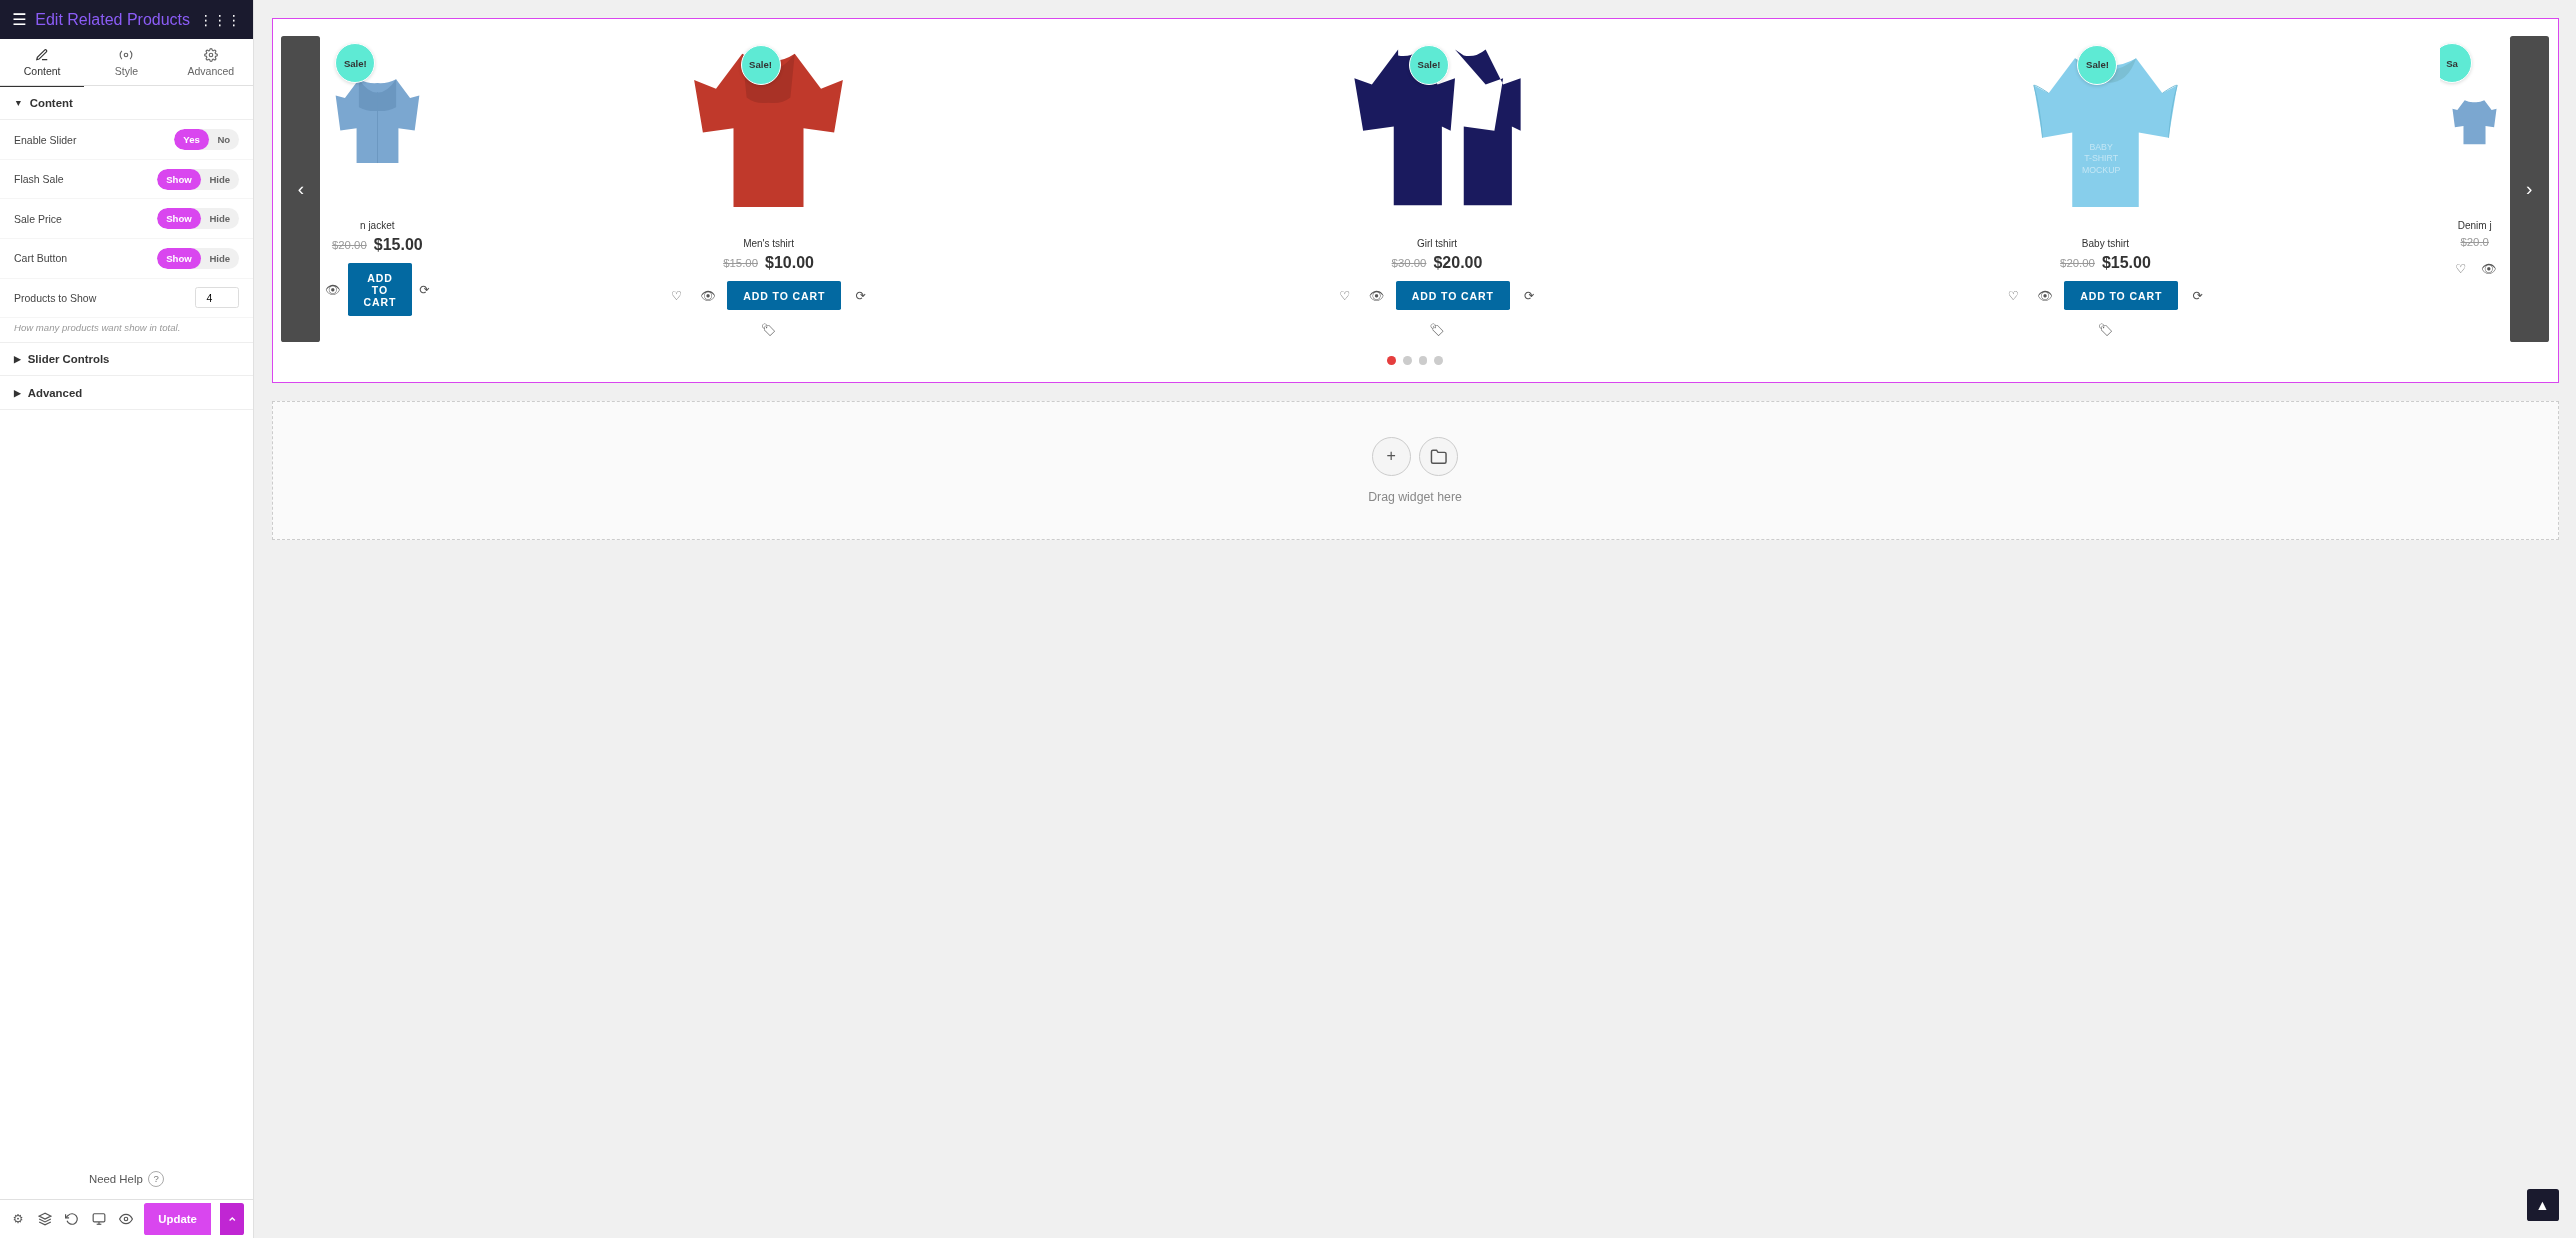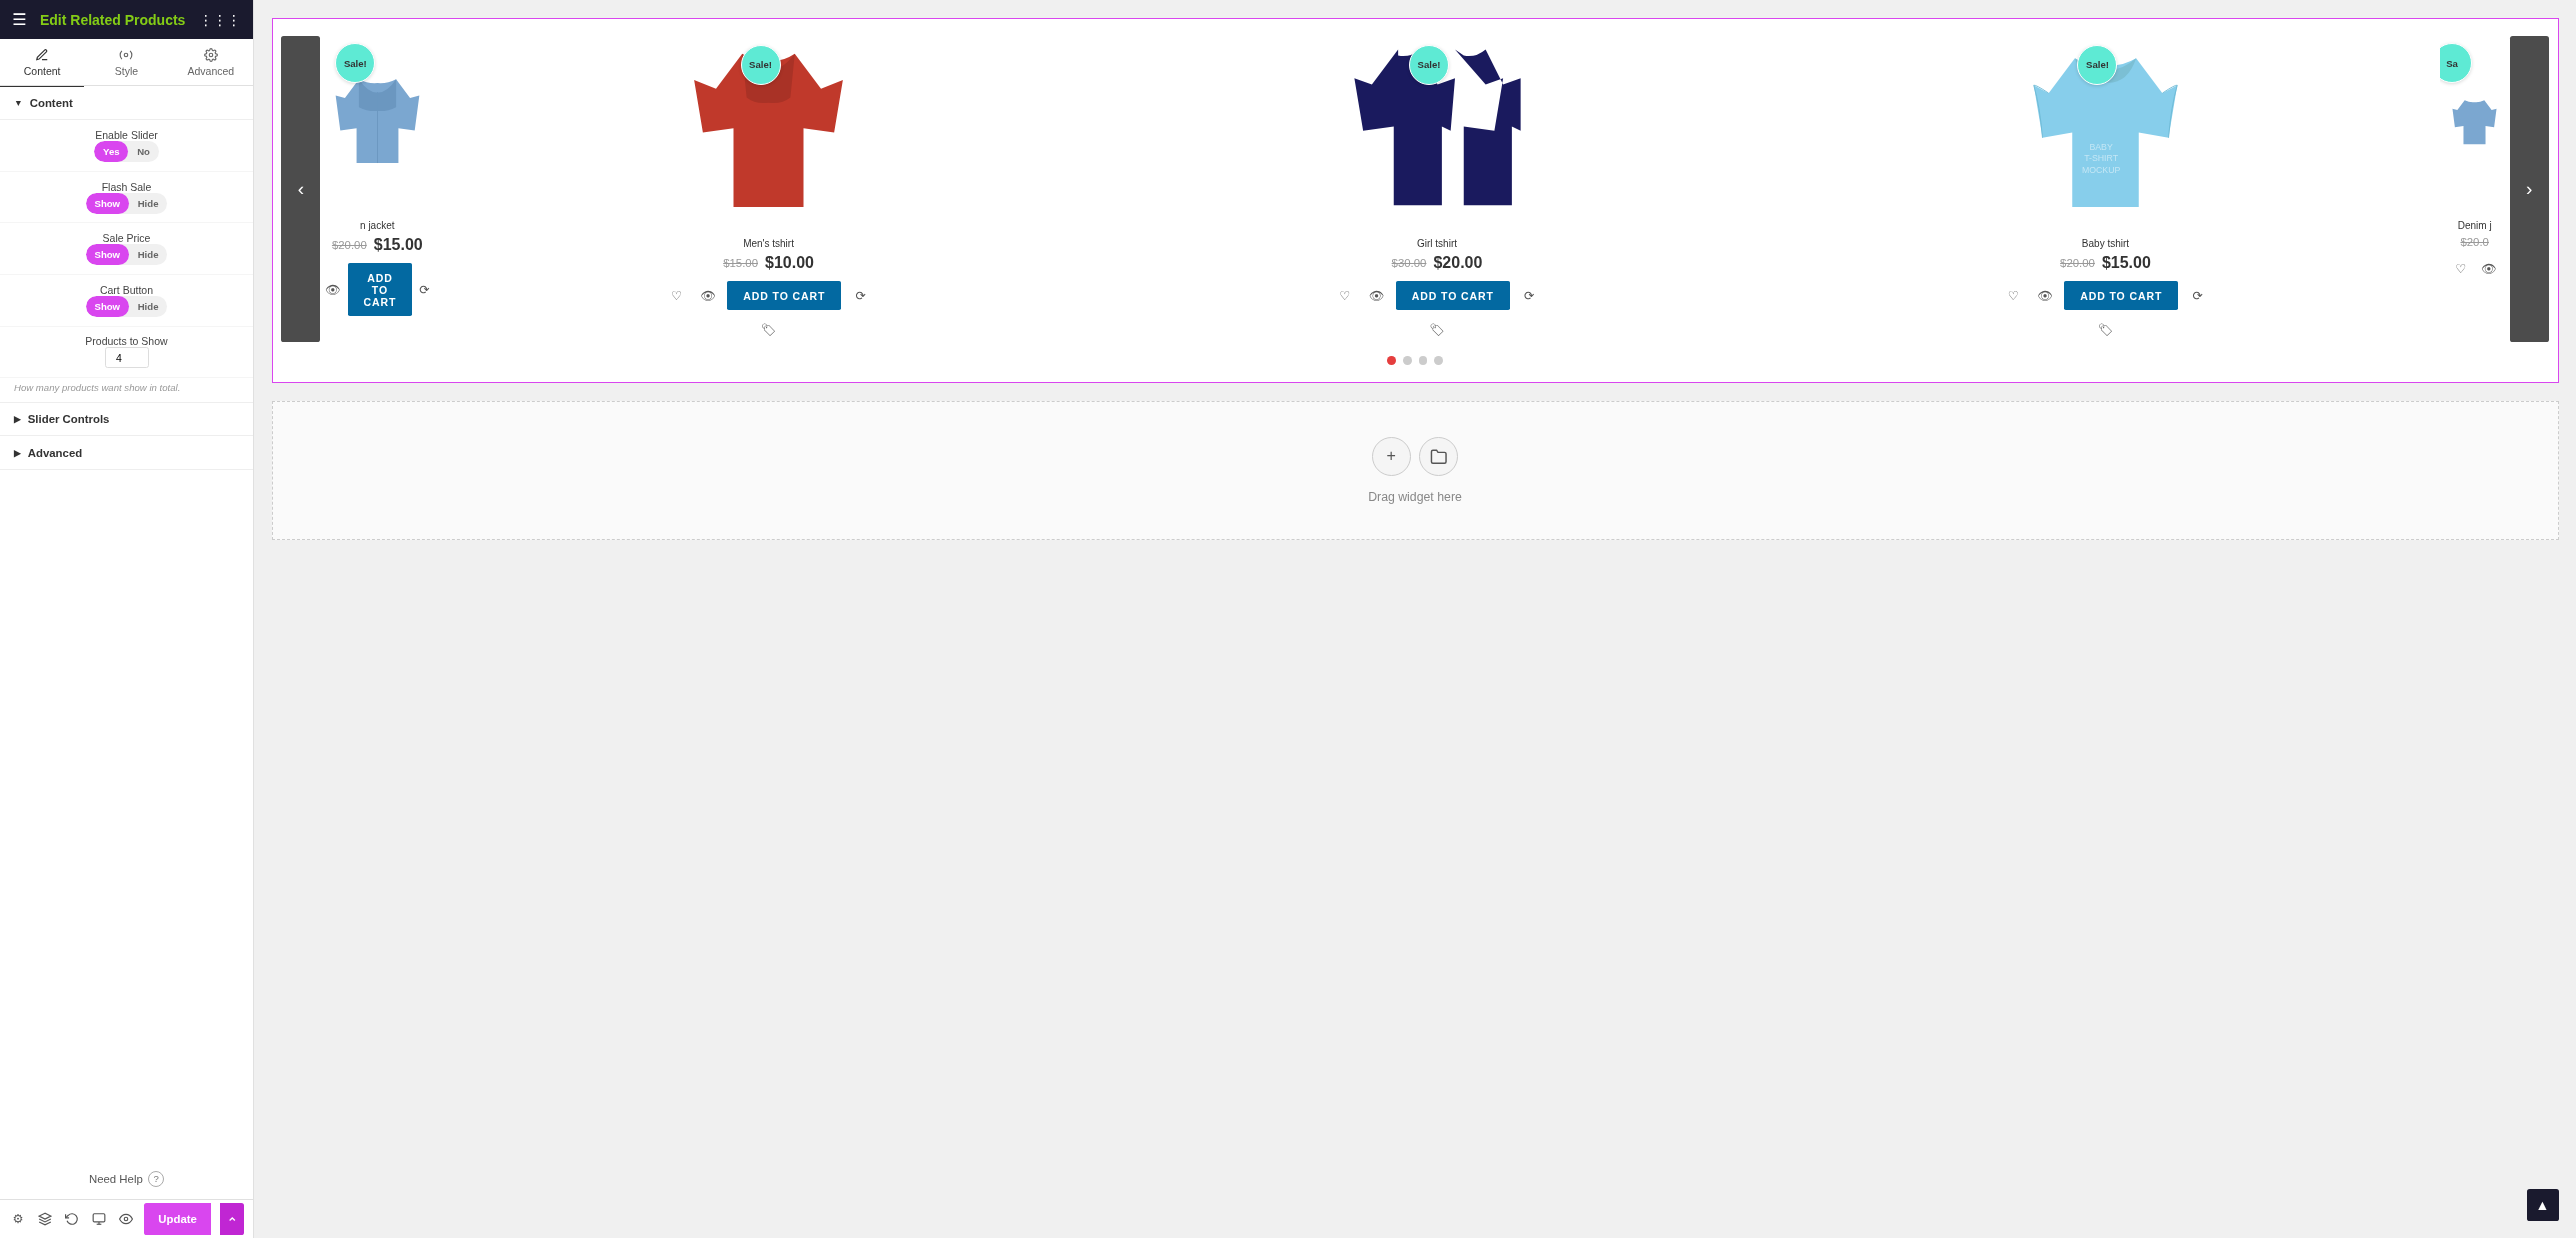--- a/index.html
+++ b/index.html
@@ -22,23 +22,23 @@
       background: #1a1a2e;
       color: #fff;
       display: flex;
       align-items: center;
       justify-content: space-between;
       padding: 0 12.3px;
       height: 39px;
       flex-shrink: 0;
     }
     .sidebar-header-title {
-      font-size: 14px;
-      font-weight: 700;
-      color: #84cc16;
+      font-size: 16px;
+      font-weight: 400;
+      color: #8b5cf6;
     }
 
     
     .sidebar-tabs {
       display: flex;
       border-bottom: 1.8px solid #e0e0e0;
       flex-shrink: 0;
     }
     .sidebar-tab {
       flex: 1;
@@ -73,21 +73,20 @@
     }
     .section-header .arrow { margin-right: 7px; font-size: 8.8px; }
 
     
     .control-row {
       display: flex;
       align-items: center;
       justify-content: space-between;
       padding: 8.8px 14px;
       border-bottom: 0.9px solid #f5f5f5;
-      flex-direction: column;
     }
     .control-label {
       font-size: 10.5px;
       color: #444;
     }
 
     
     .toggle-container {
       display: flex;
       background: #f0f0f0;

